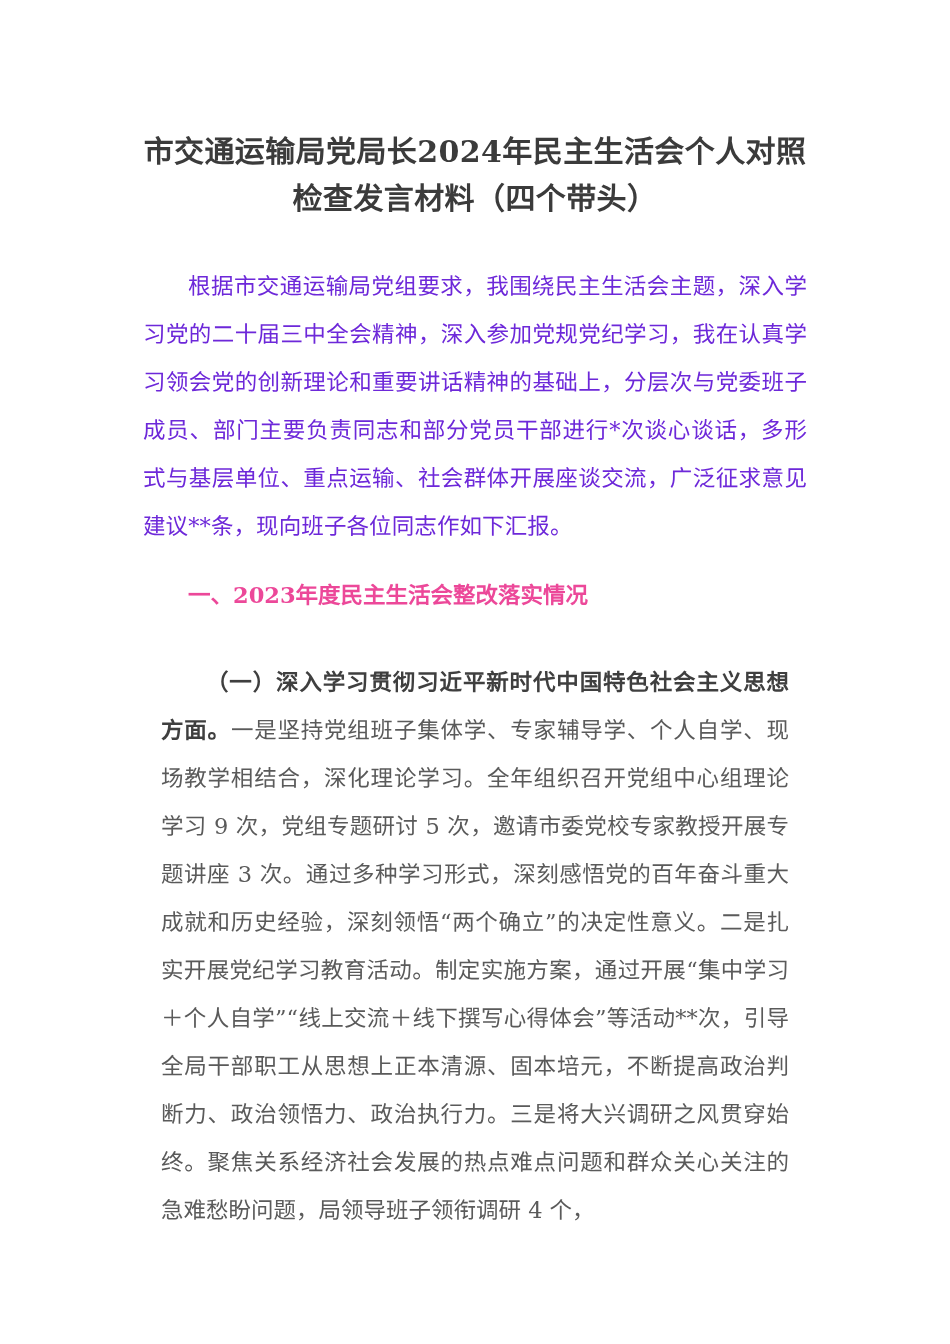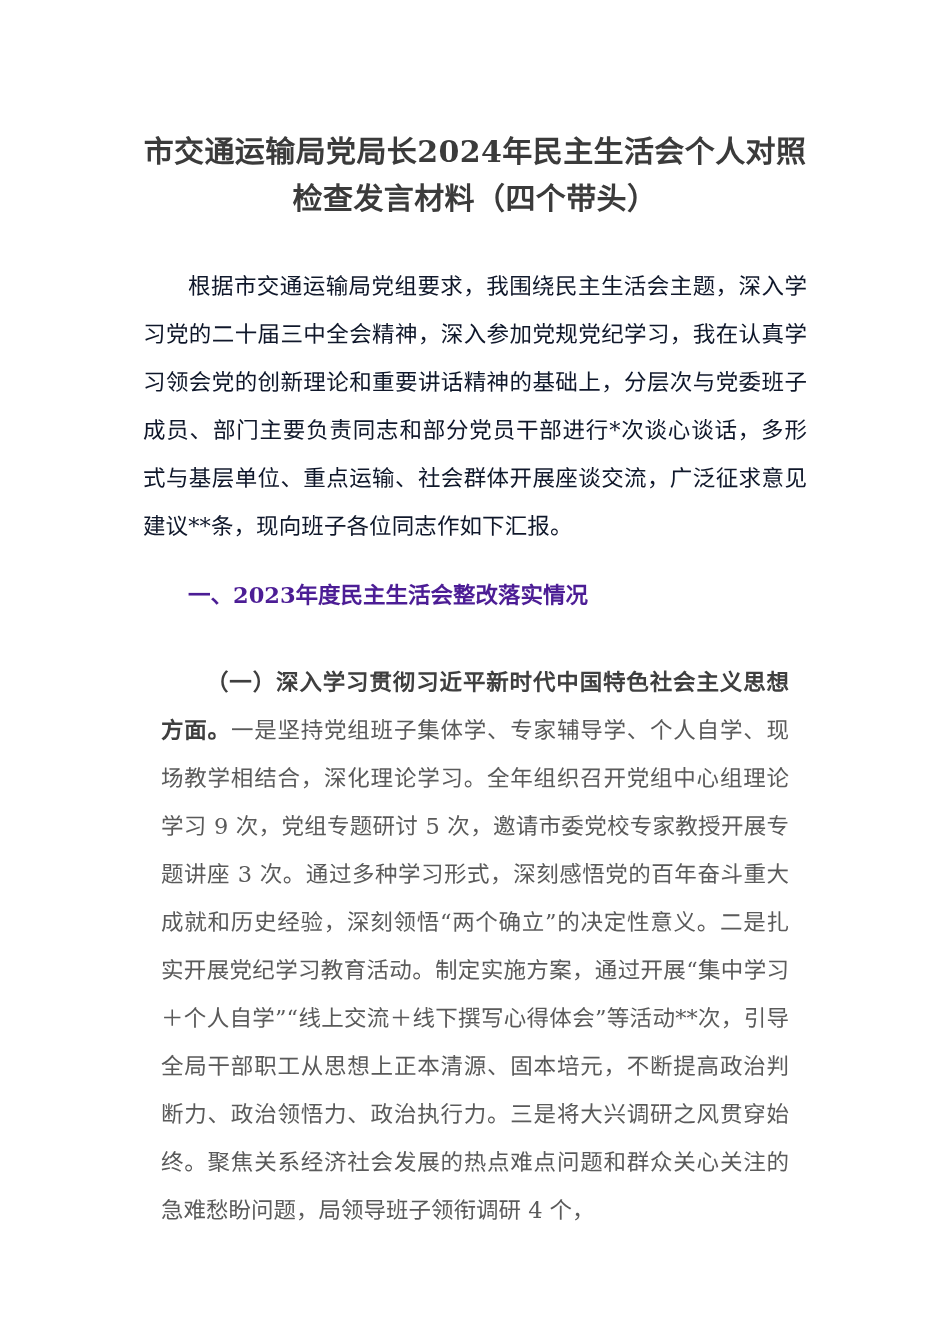--- a/index.html
+++ b/index.html
@@ -37,42 +37,42 @@
     letter-spacing: 0.4px;
     font-family: "DejaVu Serif", "Liberation Serif", serif;
     word-break: break-all;
   }
 
   
   .para {
     margin: 0;
     font-size: 22.5px;
     line-height: 48px;
-    color: #0f172a;
+    color: #6d28d9;
     text-align: justify;
     text-justify: inter-ideograph;
     text-indent: 45px;
     word-break: break-all;
     letter-spacing: 0.1px;
     font-family: "DejaVu Serif", "Liberation Serif", serif;
   }
 
   
   .lead-para {
     margin-top: 40px;
   }
 
   
   .section-heading {
     margin: 0;
     padding-top: 21px;
     font-size: 22.5px;
     line-height: 48px;
     font-weight: bold;
-    color: #4c1d95;
+    color: #ec4899;
     text-indent: 45px;
     word-break: break-all;
     font-family: "DejaVu Serif", "Liberation Serif", serif;
   }
 
   
   .sub-block {
     margin: 18px;
     padding-top: 21px;
     font-size: 22.5px;

